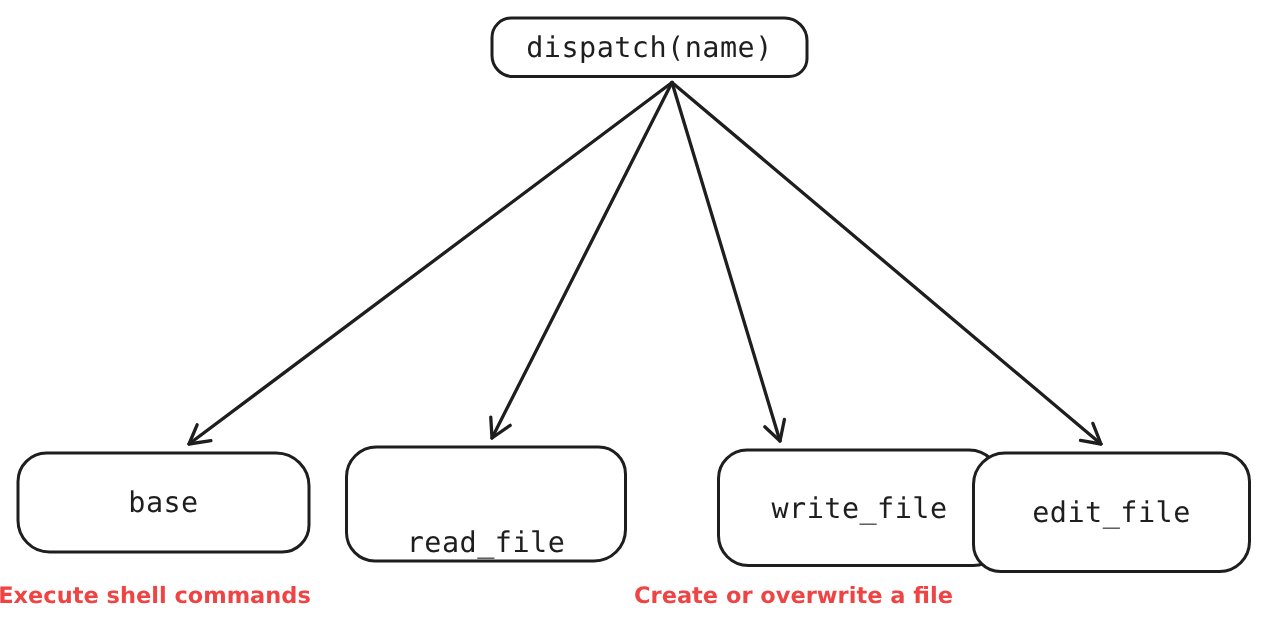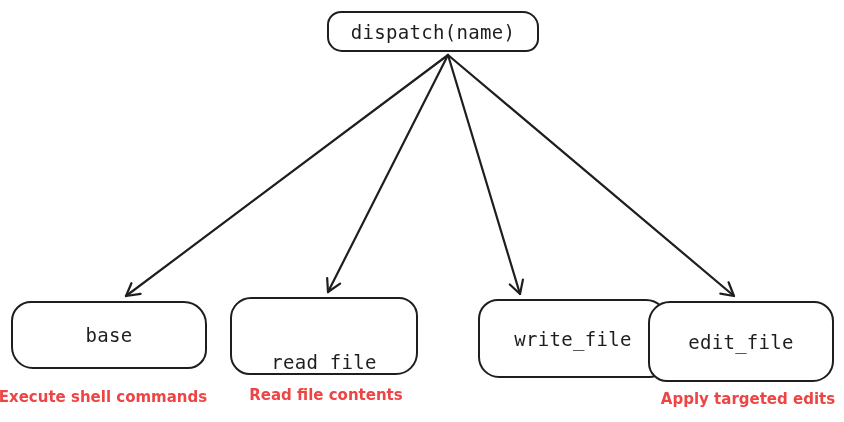--- a/index.html
+++ b/index.html
@@ -93,16 +93,15 @@
 
   <div class="node node-write">
     <span>write_file</span>
   </div>
 
   <div class="node node-edit">
     <span>edit_file</span>
   </div>
 
   <div class="caption caption-1">Execute shell commands</div>
-  <div class="caption caption-2">Read file contents</div>
-  <div class="caption caption-4">Apply targeted edits</div>
+  <div class="caption caption-3">Create or overwrite a file</div>
 
 </div>
 
 </body></html>

